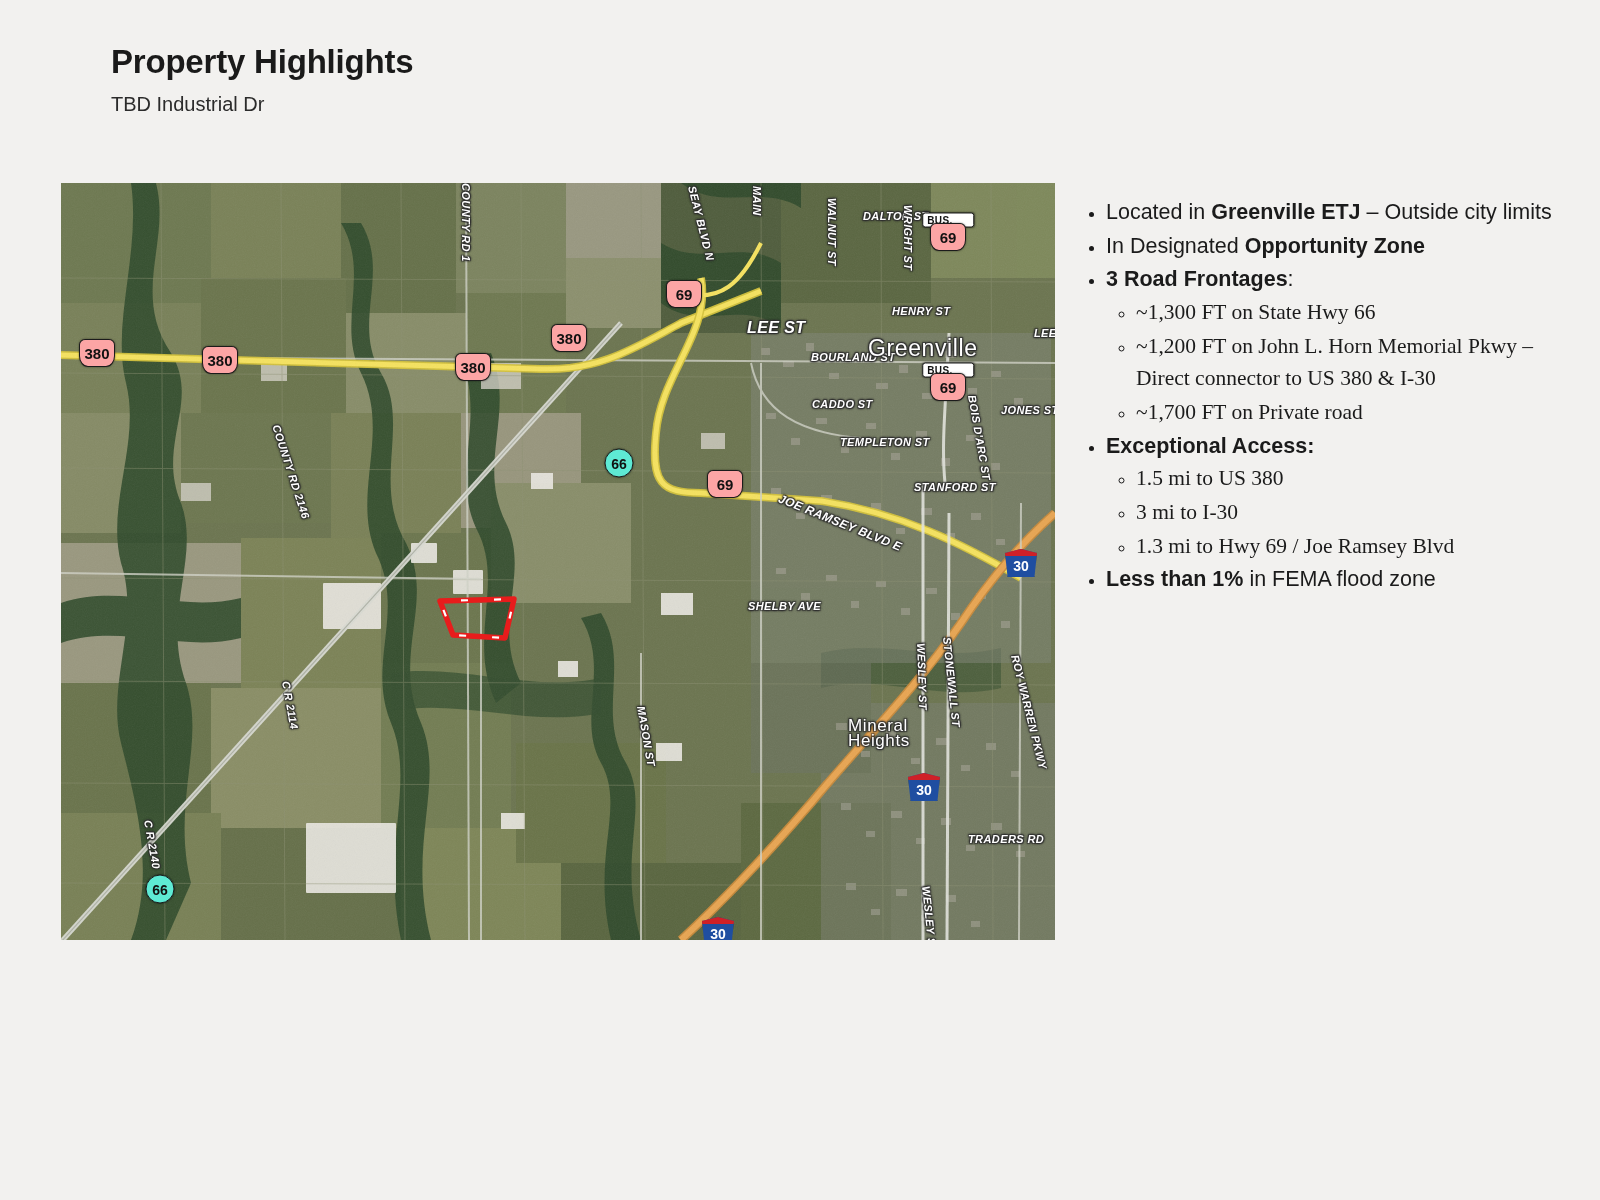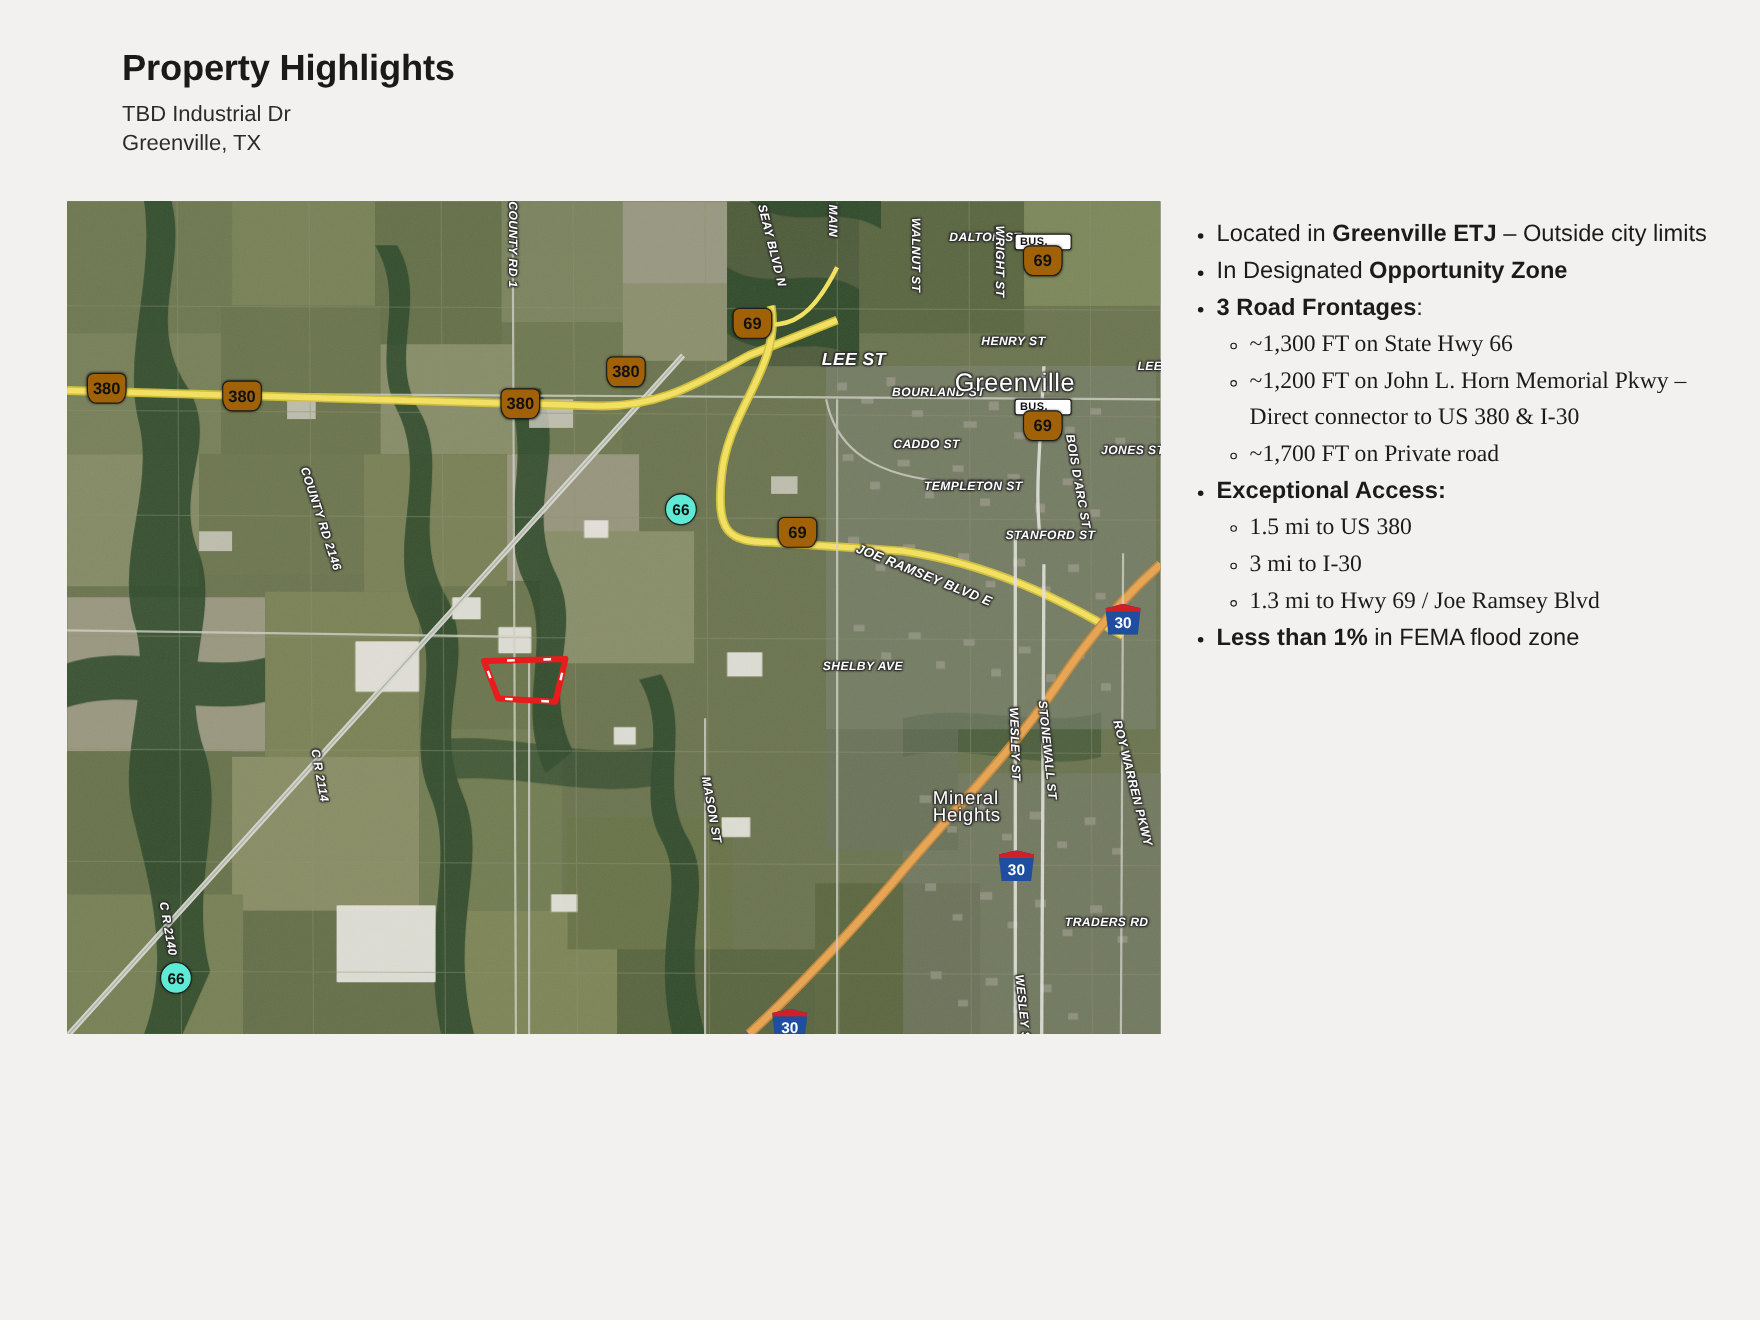--- a/index.html
+++ b/index.html
@@ -35,21 +35,21 @@
     letter-spacing:0.4px;
     transform-origin:left center;
     pointer-events:none;
   }
   .maplabel.city{
     font-style:normal;font-weight:500;letter-spacing:0.6px;
   }
   
   .shield{position:absolute;transform:translate(-50%,-50%);}
   .shield-us{
-    width:34px;height:26px;background:#a16207;color:#111;
+    width:34px;height:26px;background:#fca5a5;color:#111;
     border:1.6px solid #1b1b1b;border-radius:6px 6px 9px 9px/6px 6px 11px 11px;
     font-size:15px;font-weight:bold;font-style:normal;
     display:flex;align-items:center;justify-content:center;
     box-shadow:0 0 2px rgba(0,0,0,.55);font-family:"Liberation Sans",sans-serif;
   }
   .shield-circle{
     width:27px;height:27px;background:#5eead4;color:#111;border:1.8px solid #1b1b1b;
     border-radius:50%;font-size:14px;font-weight:bold;
     display:flex;align-items:center;justify-content:center;
     box-shadow:0 0 2px rgba(0,0,0,.55);
@@ -81,21 +81,20 @@
   li{margin:0 0 1px 0;}
   li::marker{font-size:18px;}
   b{font-weight:bold;}
 </style>
 </head>
 <body>
 
 <div id="header">
   <div id="page-title">Property Highlights</div>
   <div class="subtitle-line">TBD Industrial Dr</div>
-  <div class="subtitle-line">Greenville, TX</div>
 </div>
 
 <div id="map">
   <svg id="map-canvas" viewBox="0 0 994 757" preserveAspectRatio="none">
     <defs>
       <linearGradient id="fieldA" x1="0" y1="0" x2="1" y2="1">
         <stop offset="0%" stop-color="#7e8461"></stop>
           <stop offset="100%" stop-color="#5f6b47"></stop>
       </linearGradient>
       <filter id="grain">

